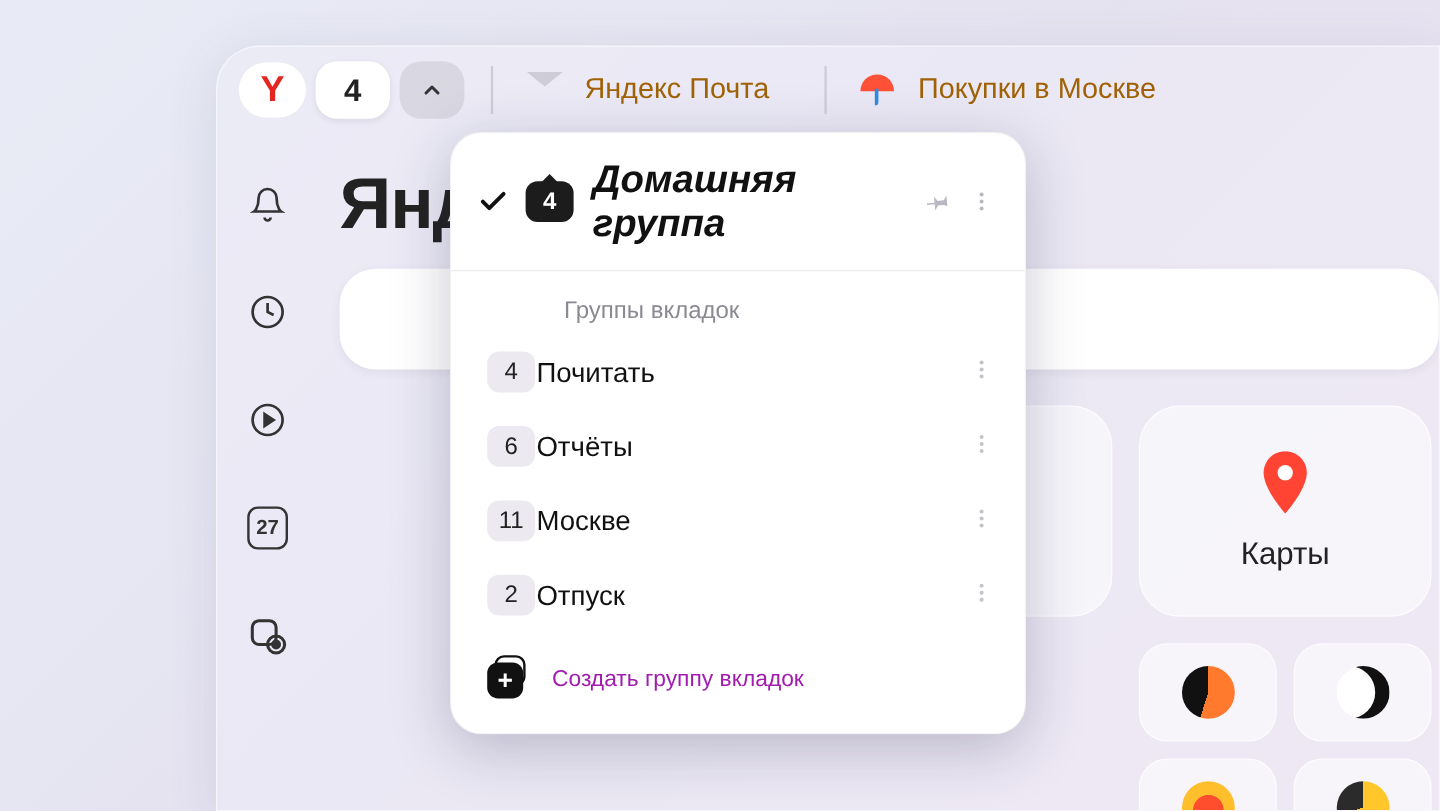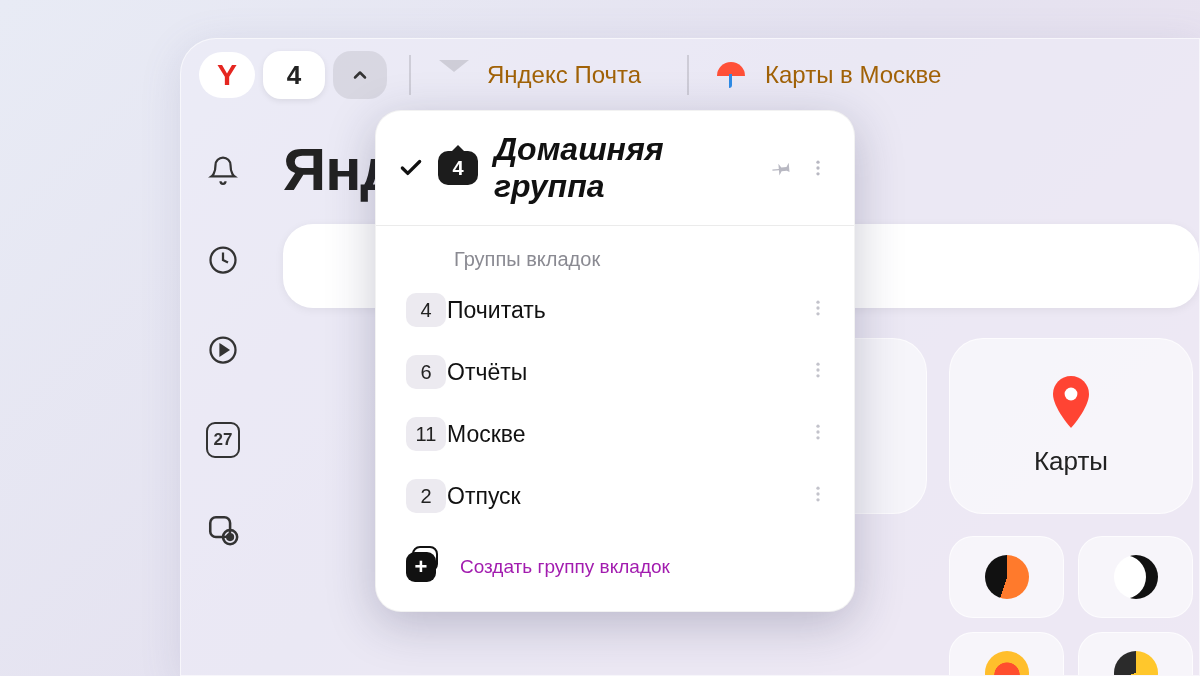--- a/index.html
+++ b/index.html
@@ -168,21 +168,21 @@
     transform: translateX(-50%);
     border-left: 7px solid transparent;
     border-right: 7px solid transparent;
     border-bottom: 7px solid #1c1c1c;
   }
   .hdr-title { font-size: 32px; font-weight: 700; color:#111; margin-left: 16px; flex:1;font-style:italic; }
   .pin-ico, .dots-ico { width:28px; height:28px; display:flex; align-items:center; justify-content:center; color:#b0b0b8; margin-left:8px; }
 
   .section-label {
     padding: 22px 30px 8px 78px;
-    font-size: 20px; color:#8a8a92;
+    font-size: 20px; color:#8a8a92;margin-left:16px;
   }
   .group-row {
     display:flex; align-items:center;
     padding: 14px 22px 14px 30px;
   }
   .group-badge {
     background: #eceaf0; color:#222;
     height: 34px; min-width: 40px;
     border-radius: 10px;
     display:flex; align-items:center; justify-content:center;
@@ -226,21 +226,21 @@
         </svg>
     </div>
     <div class="tab-sep"></div>
     <div class="tab">
       <span class="tab-icon"><span class="mail-ico"></span></span>
       <span class="tab-label">Яндекс Почта</span>
     </div>
     <div class="tab-sep"></div>
     <div class="tab">
       <span class="tab-icon"><span class="umb-ico"><span class="top"></span><span class="stick"></span></span></span>
-      <span class="tab-label">Карты в Москве</span>
+      <span class="tab-label">Покупки в Москве</span>
     </div>
   </div>
 
   <div class="sidebar">
     <div class="side-ico">
       <svg width="30" height="30" viewBox="0 0 24 24" fill="none" stroke="#333" stroke-width="1.8">
           <path d="M6 8a6 6 0 0 1 12 0c0 7 3 9 3 9H3s3-2 3-9"></path>
           <path d="M10 21a2 2 0 0 0 4 0"></path>
         </svg>
     </div>

